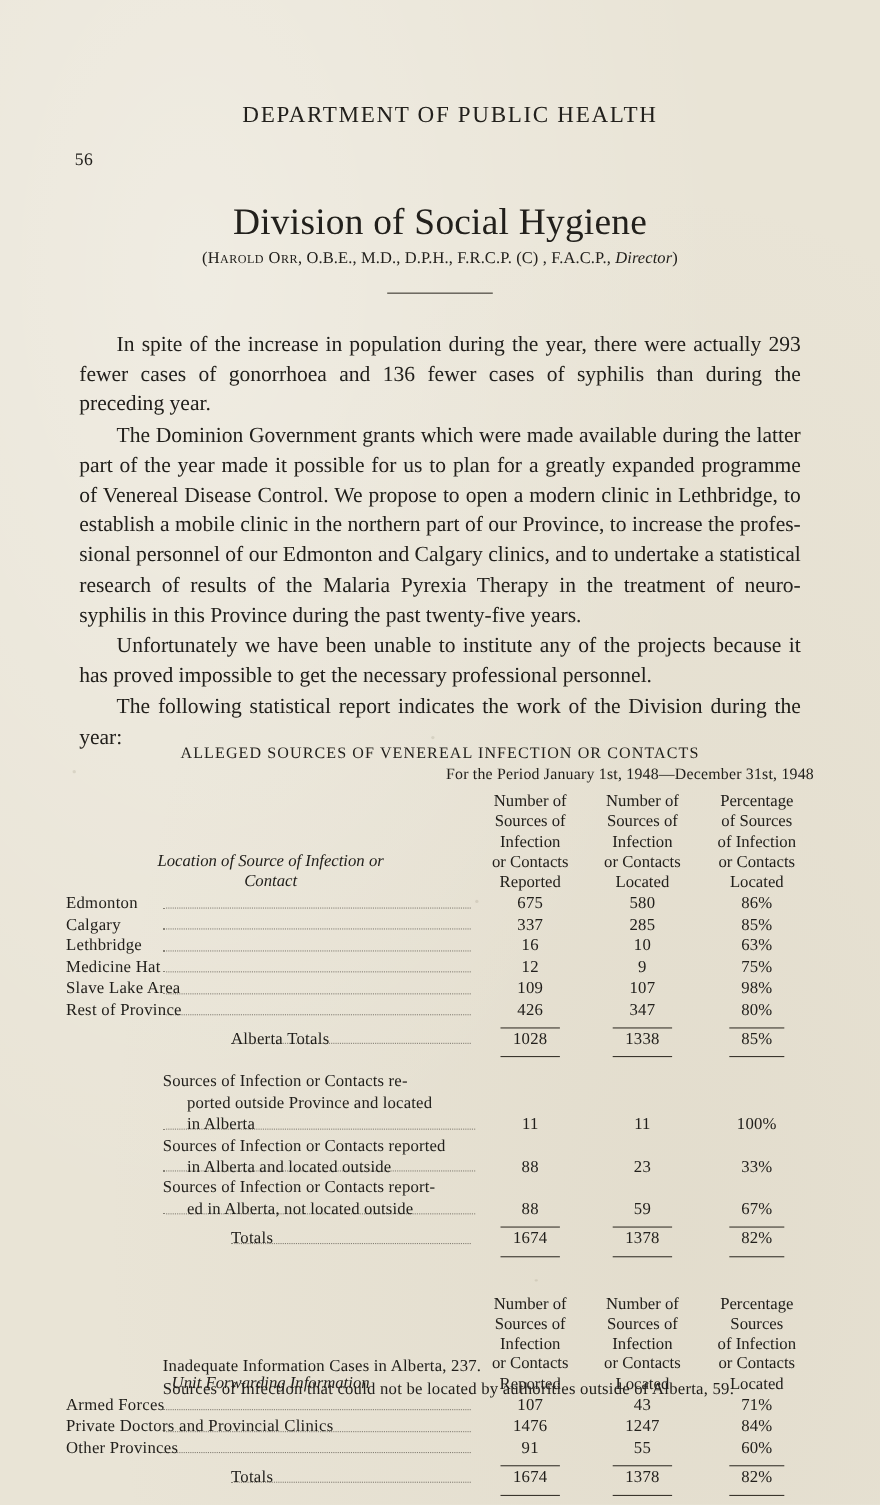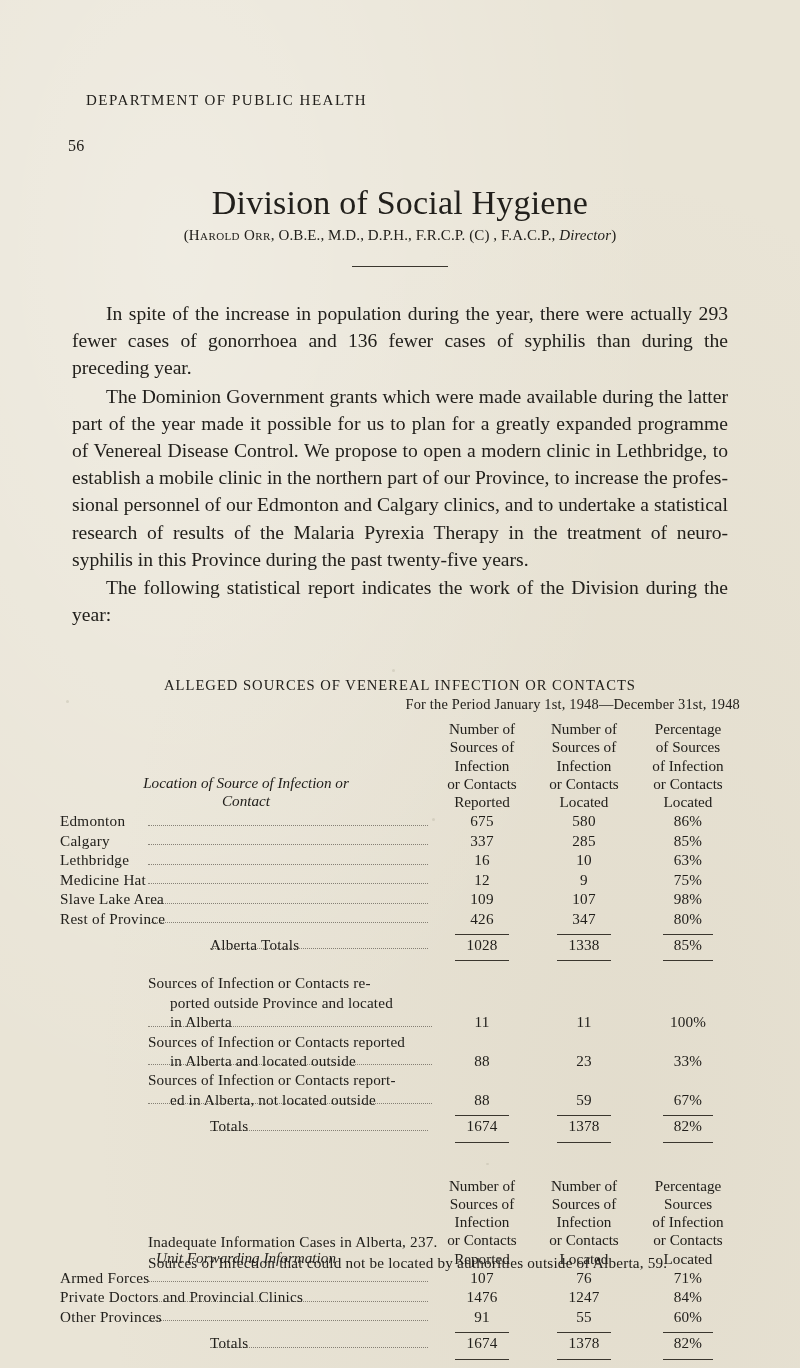--- a/index.html
+++ b/index.html
@@ -38,21 +38,22 @@
     top: 0;
     font-size: 16px;
     letter-spacing: 0.3px;
     margin-top: 45px;
   }
   .runhead-title {
     position: absolute;
     left: 0;
     right: 0;
     top: 0;
-    font-size: 15px;
+    text-align: center;
+    font-size: 21px;
     letter-spacing: 1.5px;
     padding-left: 18px;
   }
 
   
   .masthead {
     position: absolute;
     top: 184px;
     left: 60px;
     right: 60px;
@@ -269,20 +270,21 @@
     <h1 class="division-title">Division of Social Hygiene</h1>
     <div class="byline">
       <span>(</span><span class="sc">Harold Orr</span><span>, O.B.E., M.D., D.P.H., F.R.C.P. (C) , F.A.C.P., </span><span class="it">Director</span><span>)</span>
     </div>
     <div class="rule-short"></div>
   </div>
 
   <div class="prose">
     <p>In spite of the increase in population during the year, there were actually 293 fewer cases of gonorrhoea and 136 fewer cases of syphilis than during the preceding year.</p>
     <p>The Dominion Government grants which were made available during the latter part of the year made it possible for us to plan for a greatly expanded programme of Venereal Disease Control. We propose to open a modern clinic in Lethbridge, to establish a mobile clinic in the northern part of our Province, to increase the profes-sional personnel of our Edmonton and Calgary clinics, and to undertake a statistical research of results of the Malaria Pyrexia Therapy in the treatment of neuro-syphilis in this Province during the past twenty-five years.</p>
+    <p>Unfortunately we have been unable to institute any of the projects because it has proved impossible to get the necessary professional personnel.</p>
     <p>The following statistical report indicates the work of the Division during the year:</p>
   </div>
 
   <div class="tables">
 
     <div class="tbl-caption">ALLEGED SOURCES OF VENEREAL INFECTION OR CONTACTS</div>
     <div class="tbl-subcaption">For the Period January 1st, 1948—December 31st, 1948</div>
 
     <table class="stat">
       <colgroup>
@@ -489,21 +491,21 @@
             <span>of Infection</span><br>
             <span>or Contacts</span><br>
             <span>Located</span>
           </th>
         </tr>
       </thead>
       <tbody>
         <tr>
           <td class="lbl"><span class="leader"></span><span class="txt">Armed Forces</span></td>
           <td class="num">107</td>
-          <td class="num">76</td>
+          <td class="num">43</td>
           <td class="pct">71%</td>
         </tr>
         <tr>
           <td class="lbl"><span class="leader"></span><span class="txt">Private Doctors and Provincial Clinics</span></td>
           <td class="num">1476</td>
           <td class="num">1247</td>
           <td class="pct">84%</td>
         </tr>
         <tr>
           <td class="lbl"><span class="leader"></span><span class="txt">Other Provinces</span></td>

